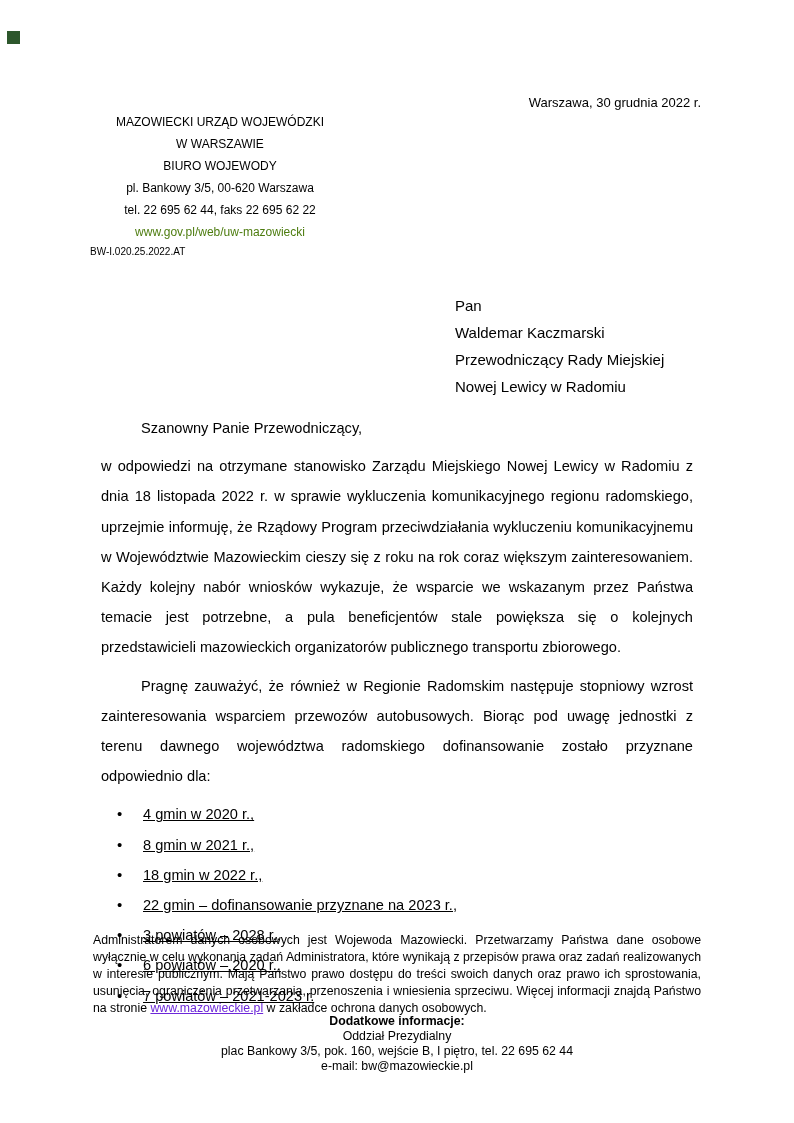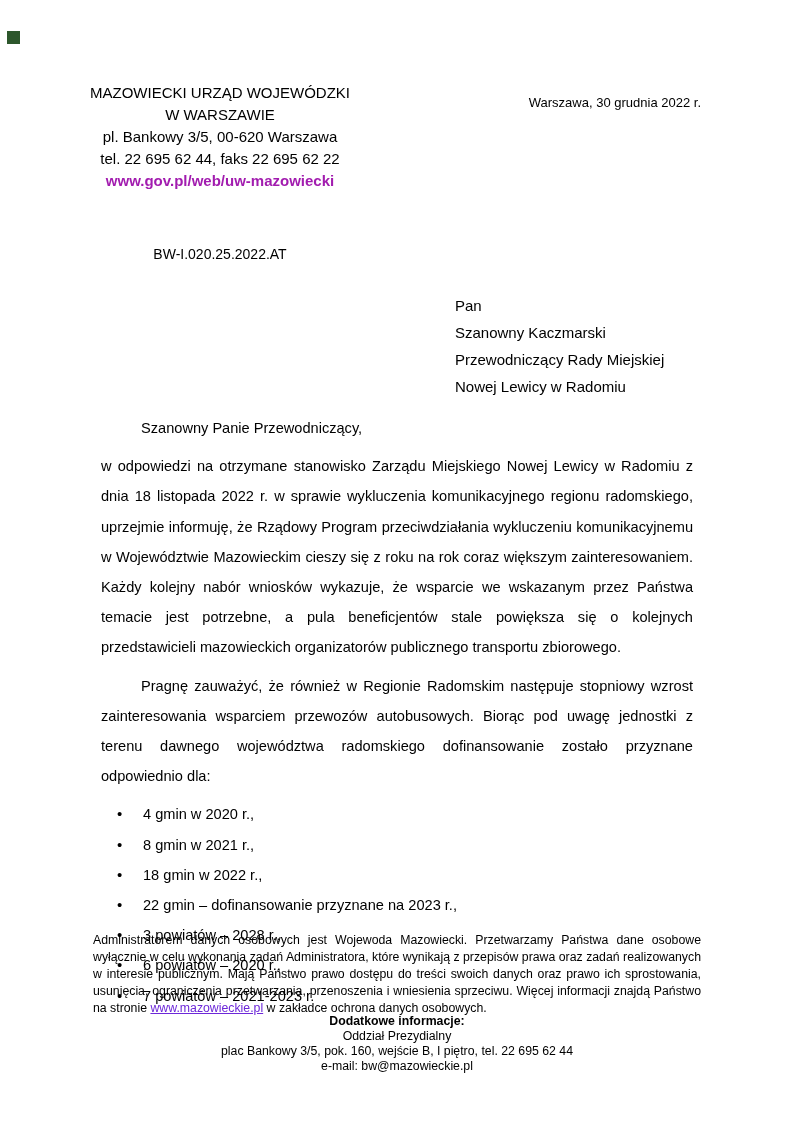--- a/index.html
+++ b/index.html
@@ -19,38 +19,37 @@
     background: #2d572c;
   }
   .date-line {
     position: absolute;
     top: 95px; right: 93px;
     font-size: 13px;
     white-space: nowrap;
   }
   .sender-block {
     position: absolute;
-    left: 90px; top: 82px;
+    left: 90px; top: 111px;
     width: 260px;
     text-align: center;
-    font-size: 15px;
+    font-size: 12px;
     line-height: 22px;
   }
   .sender-block .website {
-    color: #a21caf;
+    color: #4d7c0f;
     text-decoration: none;
     cursor: pointer;
-    font-weight: bold;
   }
   .reference-line {
     position: absolute;
     left: 90px; top: 246px;
     width: 260px;
-    text-align: center;
-    font-size: 14px;
+    text-align: left;
+    font-size: 10px;
   }
   .recipient-block {
     position: absolute;
     left: 455px; top: 292px;
     font-size: 15px;
     line-height: 27px;
   }
   .body-block {
     position: absolute;
     left: 93px; top: 405px;
@@ -60,20 +59,21 @@
     text-align: justify;
   }
   .body-block p { margin: 8px; }
   .salutation { text-indent: 40px; text-align: left; }
   .para-indent { text-indent: 40px; }
   .bullet-list {
     margin: 0;
     padding: 0 0 0 50px;
     list-style: none;
     text-align: left;
+    text-decoration: underline;
   }
   .bullet-list li { position: relative; }
   .bullet-list li::before {
     content: "\2022";
     position: absolute;
     left: -26px;
     font-size: 15px;
   }
   .privacy-block {
     position: absolute;
@@ -103,30 +103,31 @@
 
 <div class="page">
 
   <div class="corner-marker"></div>
 
   <div class="date-line">Warszawa, 30 grudnia 2022 r.</div>
 
   <div class="sender-block">
     <div>MAZOWIECKI URZĄD WOJEWÓDZKI</div>
     <div>W WARSZAWIE</div>
+    <div>BIURO WOJEWODY</div>
     <div>pl. Bankowy 3/5, 00-620 Warszawa</div>
     <div>tel. 22 695 62 44, faks 22 695 62 22</div>
     <div><a class="website">www.gov.pl/web/uw-mazowiecki</a></div>
   </div>
 
   <div class="reference-line">BW-I.020.25.2022.AT</div>
 
   <div class="recipient-block">
     <div>Pan</div>
-    <div>Szanowny Kaczmarski</div>
+    <div>Waldemar Kaczmarski</div>
     <div>Przewodniczący Rady Miejskiej</div>
     <div>Nowej Lewicy w Radomiu</div>
   </div>
 
   <div class="body-block">
     <p class="salutation">Szanowny Panie Przewodniczący,</p>
     <p>w odpowiedzi na otrzymane stanowisko Zarządu Miejskiego Nowej Lewicy w Radomiu z dnia 18 listopada 2022 r. w sprawie wykluczenia komunikacyjnego regionu radomskiego, uprzejmie informuję, że Rządowy Program przeciwdziałania wykluczeniu komunikacyjnemu w Województwie Mazowieckim cieszy się z roku na rok coraz większym zainteresowaniem. Każdy kolejny nabór wniosków wykazuje, że wsparcie we wskazanym przez Państwa temacie jest potrzebne, a pula beneficjentów stale powiększa się o kolejnych przedstawicieli mazowieckich organizatorów publicznego transportu zbiorowego.</p>
     <p class="para-indent">Pragnę zauważyć, że również w Regionie Radomskim następuje stopniowy wzrost zainteresowania wsparciem przewozów autobusowych. Biorąc pod uwagę jednostki z terenu dawnego województwa radomskiego dofinansowanie zostało przyznane odpowiednio dla:</p>
     <ul class="bullet-list">
       <li>4 gmin w 2020 r.,</li>

